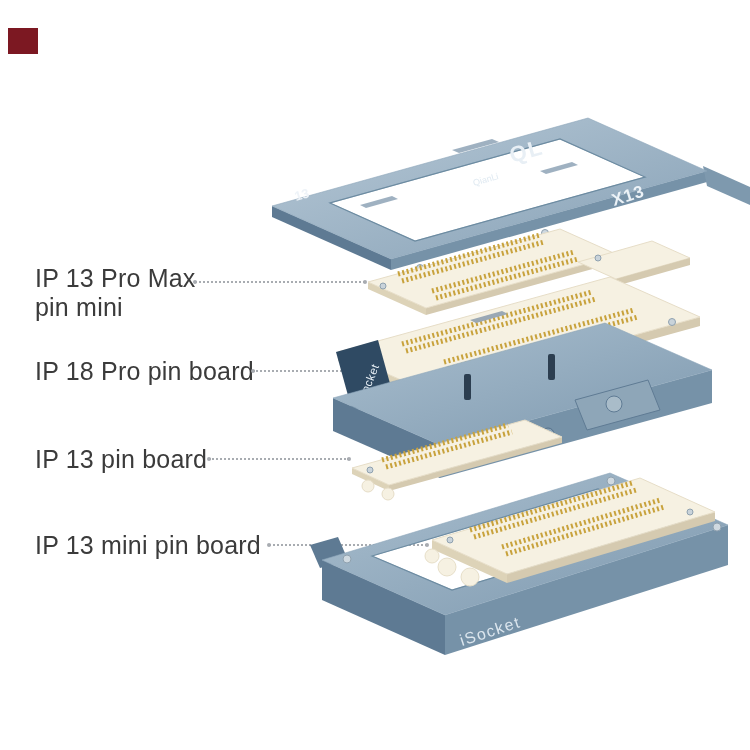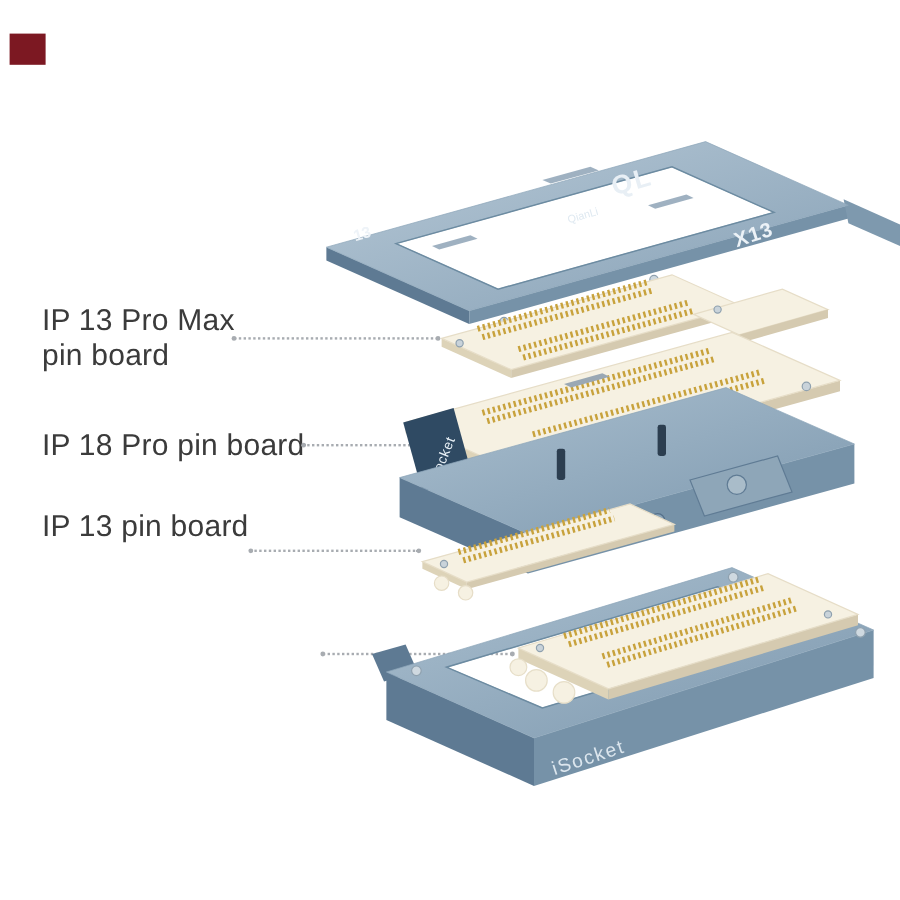--- a/index.html
+++ b/index.html
@@ -29,36 +29,39 @@
   svg.device{position:absolute;left:0;top:0;width:750px;height:750px;}
   svg text{font-family:"Liberation Sans", sans-serif;}
 </style>
 </head>
 <body>
 
 <div class="stage">
 
   <div class="brand-mark"></div>
 
-  <div class="label" style="left:35px;top:253px;">
+  <div class="label" style="left:35px;top:264px;">
     <div>IP 13 Pro Max</div>
-    <div>pin board</div>
+    <div>pin mini</div>
   </div>
   <div class="leader" style="left:195px;top:281px;width:170px;"></div>
 
   <div class="label" style="left:35px;top:357px;">
     <div>IP 18 Pro pin board</div>
   </div>
   <div class="leader" style="left:253px;top:370px;width:200px;"></div>
 
-  <div class="label" style="left:35px;top:425px;text-align:center;">
+  <div class="label" style="left:35px;top:445px;text-align:center;">
     <div>IP 13 pin board</div>
   </div>
   <div class="leader" style="left:209px;top:458px;width:140px;"></div>
 
+  <div class="label" style="left:35px;top:531px;">
+    <div>IP 13 mini pin board</div>
+  </div>
   <div class="leader" style="left:269px;top:544px;width:158px;"></div>
 
   <svg class="device" viewBox="0 0 750 750">
     <defs>
       <linearGradient id="gTop" x1="0%" y1="0%" x2="100%" y2="100%">
         <stop offset="0" stop-color="#b6c8d6"></stop>
           <stop offset="1" stop-color="#87a1b6"></stop>
       </linearGradient>
       <linearGradient id="gTop2" x1="0%" y1="0%" x2="100%" y2="100%">
         <stop offset="0" stop-color="#aabfcf"></stop>

